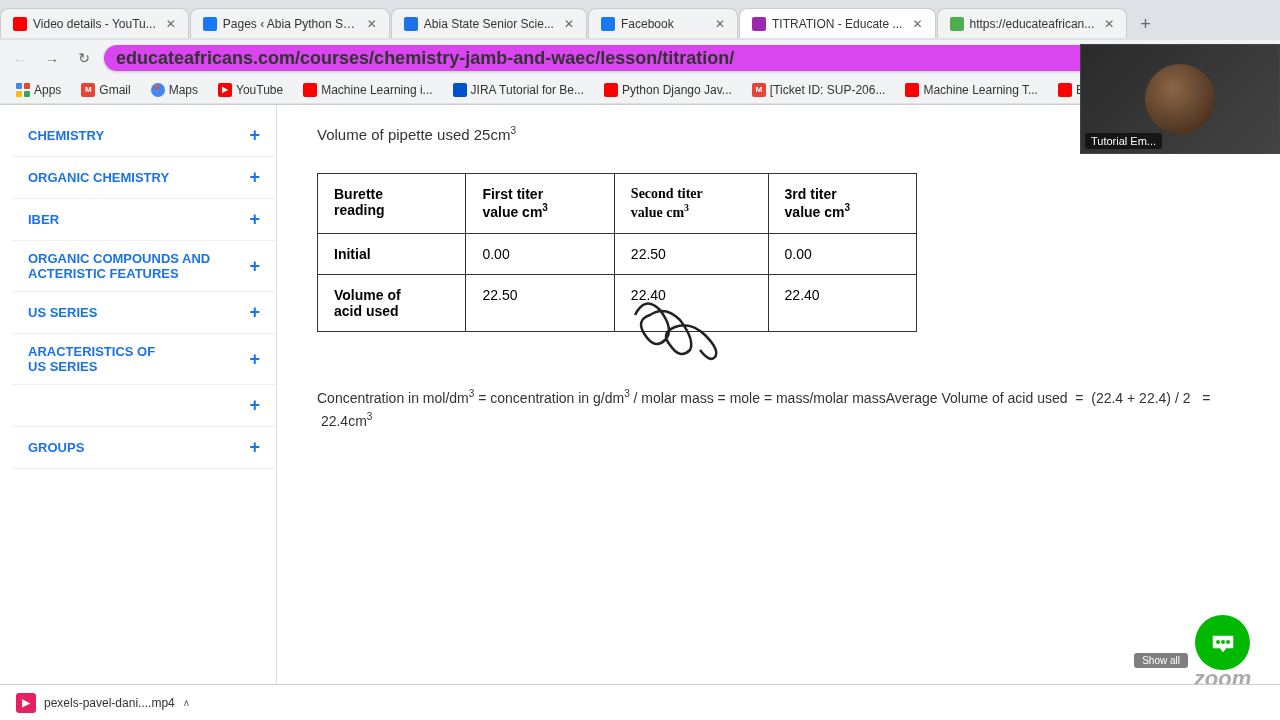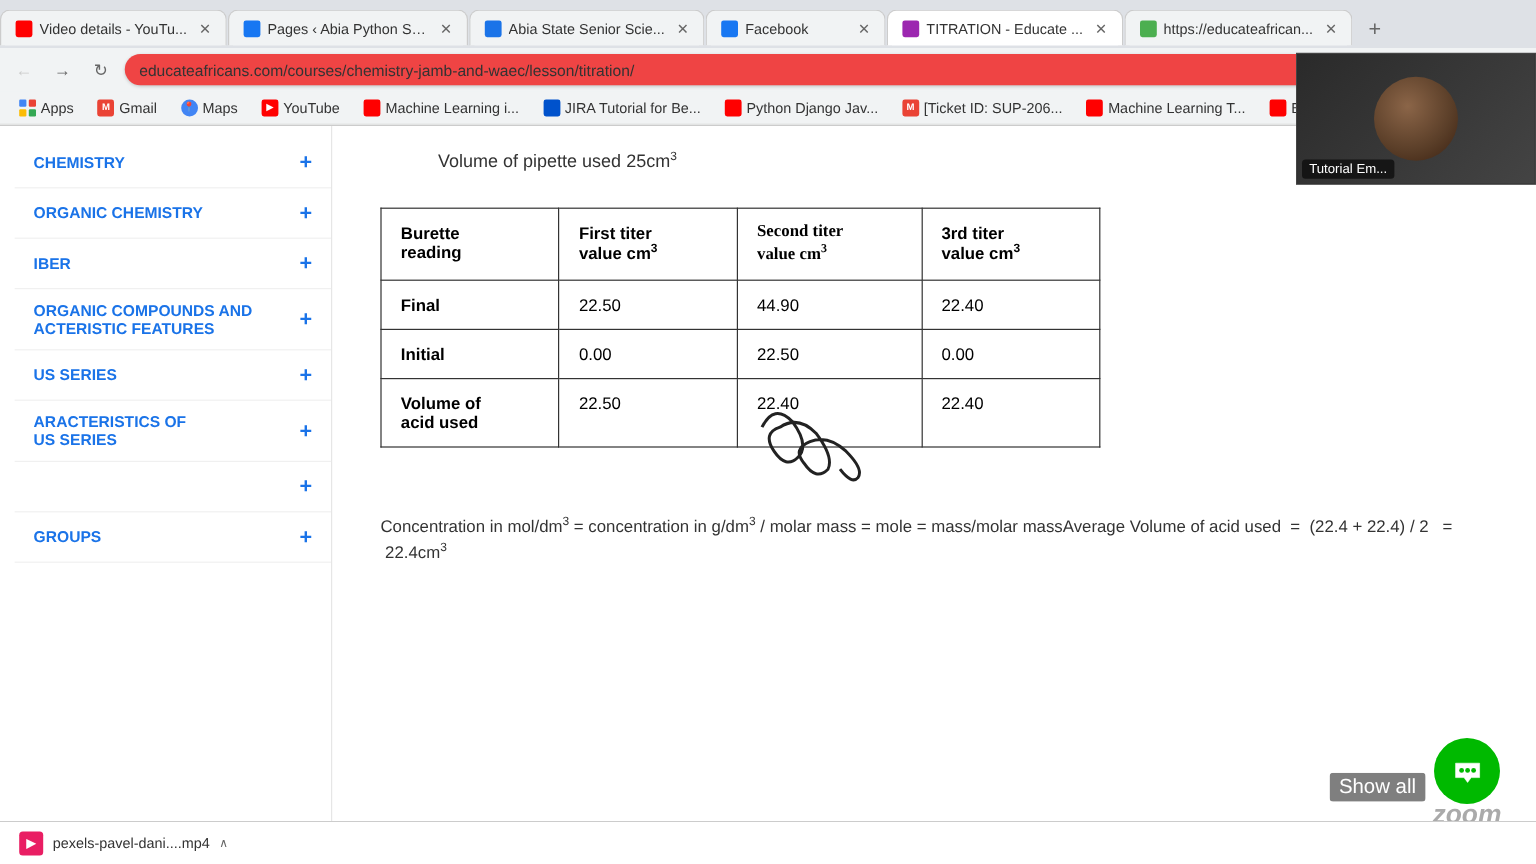--- a/index.html
+++ b/index.html
@@ -11,38 +11,38 @@
     .tab { display: flex; align-items: center; padding: 0 12px; height: 30px; background: #f1f3f4; border-radius: 8px 8px 0 0; font-size: 12px; color: #333; margin-right: 1px; min-width: 150px; max-width: 200px; gap: 6px; border: 1px solid #ccc; border-bottom: none; cursor: pointer; position: relative; }
     .tab.active { background: #fff; z-index: 1; }
     .tab-favicon { width: 14px; height: 14px; border-radius: 2px; flex-shrink: 0; }
     .tab-title { flex: 1; overflow: hidden; white-space: nowrap; text-overflow: ellipsis; }
     .tab-close { font-size: 12px; color: #666; margin-left: 4px; }
     .new-tab { padding: 0 12px; font-size: 18px; color: #666; cursor: pointer; background: none; border: none; }
 
     .address-bar-row { display: flex; align-items: center; padding: 4px 8px; gap: 8px; background: #f1f3f4; height: 36px; }
     .nav-btn { width: 24px; height: 24px; display: flex; align-items: center; justify-content: center; border-radius: 50%; cursor: pointer; color: #666; font-size: 14px; background: none; border: none; }
     .nav-btn.disabled { color: #ccc; cursor: default; }
-    .address-input { flex: 1; height: 26px; border: none; border-radius: 13px; background: #ef4444; padding: 0 12px; font-size: 13px; color: #333; box-shadow: 0 1px 3px rgba(0,0,0,0.2); outline: none; }
+    .address-input { flex: 1; height: 26px; border: none; border-radius: 13px; background: #d946ef; padding: 0 12px; font-size: 18px; color: #333; box-shadow: 0 1px 3px rgba(0,0,0,0.2); outline: none; font-weight: bold; }
 
     .bookmarks-bar { display: flex; align-items: center; padding: 2px 8px; gap: 4px; height: 28px; background: #f1f3f4; border-bottom: 1px solid #e0e0e0; overflow: hidden; }
     .bookmark-item { display: flex; align-items: center; gap: 4px; padding: 2px 8px; border-radius: 4px; cursor: pointer; white-space: nowrap; font-size: 12px; color: #333; }
 
     
     .page-content { display: flex; height: calc(720px - 40px - 36px - 28px); padding-left: 12px; }
 
     
     .sidebar { width: 265px; background: #fff; border-right: 1px solid #e0e0e0; overflow-y: auto; padding: 10px 0; flex-shrink: 0; }
     .sidebar-item { display: flex; align-items: center; justify-content: space-between; padding: 10px 16px; cursor: pointer; border-bottom: 1px solid #f0f0f0; }
     .sidebar-item-text { color: #1a73e8; font-weight: bold; font-size: 13px; }
     .sidebar-plus { color: #1a73e8; font-size: 18px; font-weight: bold; }
 
     
     .main-content { flex: 1; overflow-y: auto; padding: 20px 40px; background: #fff; }
 
-    .content-text { font-size: 15px; color: #333; margin-bottom: 10px; margin-left: 48px; }
+    .content-text { font-size: 15px; color: #333; margin-bottom: 10px; }
 
     
     .titration-table { border-collapse: collapse; margin: 20px 0; min-width: 600px; }
     .titration-table th, .titration-table td { border: 1px solid #333; padding: 12px 16px; text-align: left; vertical-align: top; }
     .titration-table th { font-weight: bold; font-size: 14px; }
     .titration-table td { font-size: 14px; }
     .col-burette { width: 140px; }
     .col-first { width: 140px; }
     .col-second { width: 145px; font-family: Liberation Serif, serif; }
     .col-third { width: 140px; }
@@ -219,26 +219,20 @@
       <table class="titration-table">
         <thead>
           <tr>
             <th class="col-burette">Burette<br>reading</th>
             <th class="col-first">First titer<br>value cm<sup>3</sup></th>
             <th class="col-second">Second titer<br>value cm<sup>3</sup></th>
             <th class="col-third">3rd titer<br>value cm<sup>3</sup></th>
           </tr>
         </thead>
         <tbody>
-          <tr>
-            <td><strong>Final</strong></td>
-            <td>22.50</td>
-            <td>44.90</td>
-            <td>22.40</td>
-          </tr>
           <tr>
             <td><strong>Initial</strong></td>
             <td>0.00</td>
             <td>22.50</td>
             <td>0.00</td>
           </tr>
           <tr>
             <td style="vertical-align:top;"><strong>Volume of<br>acid used</strong></td>
             <td style="vertical-align:top;">22.50</td>
             <td style="vertical-align:top; min-height:80px; position:relative;">22.40
@@ -274,21 +268,21 @@
         <path d="M5,8 L25,8 L25,20 L18,20 L15,24 L12,20 L5,20 Z" fill="white" stroke="white" stroke-width="0.5"></path>
         <circle cx="10" cy="14" r="2" fill="#00b900"></circle>
         <circle cx="15" cy="14" r="2" fill="#00b900"></circle>
         <circle cx="20" cy="14" r="2" fill="#00b900"></circle>
       </svg>
     </div>
     <span style="position:absolute;bottom:-22px;left:50%;transform:translateX(-50%);font-size:22px;font-style:italic;font-weight:bold;color:#aaa;white-space:nowrap;">zoom</span>
   </div>
 </div>
 
-<div style="position:fixed;bottom:52px;right:92px;font-size:17px;color:#fff;background:rgba(0,0,0,0.5);padding:2px 8px;border-radius:3px;cursor:pointer;z-index:101;">Show all</div>
+<div style="position:fixed;bottom:52px;right:92px;font-size:10px;color:#fff;background:rgba(0,0,0,0.5);padding:2px 8px;border-radius:3px;cursor:pointer;z-index:101;">Show all</div>
 
 <div class="download-bar">
   <div class="download-file">
     <div class="download-icon">▶</div>
     <span>pexels-pavel-dani....mp4</span>
     <span class="download-chevron">∧</span>
   </div>
 </div>
 
 </body></html>

